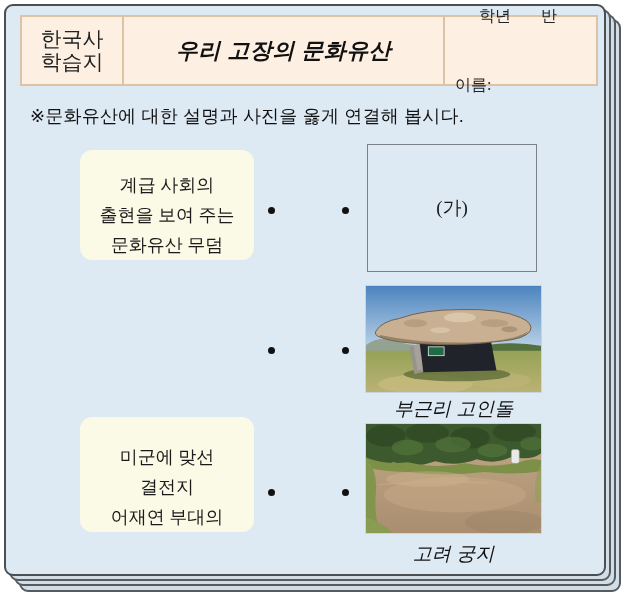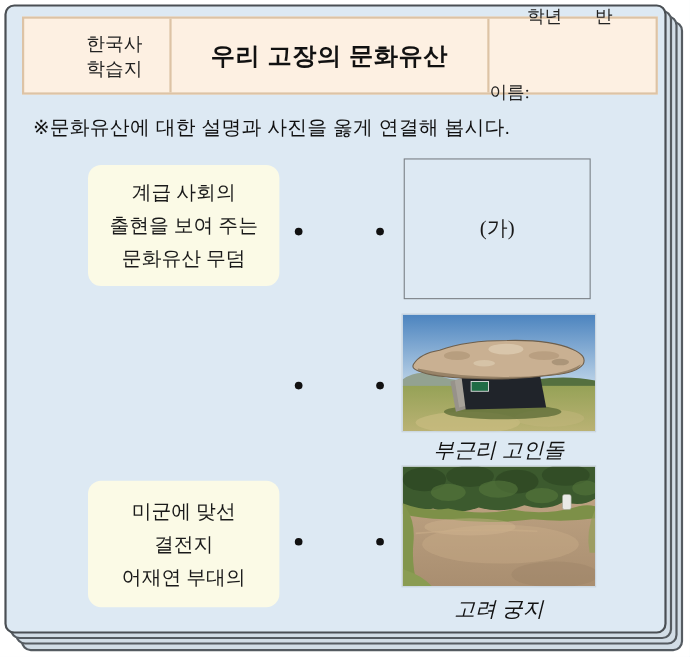--- a/index.html
+++ b/index.html
@@ -5,34 +5,34 @@
   html,body{margin:0;padding:0;background:#ffffff;}
   .canvas{position:relative;width:627px;height:597px;background:#ffffff;overflow:hidden;
           font-family:"Liberation Sans","DejaVu Sans",sans-serif;color:#1a1a1a;}
   .sheet{position:absolute;box-sizing:border-box;border:2px solid #555b61;border-radius:9px;background:#d2dde6;}
   .sheet.front{background:#dde9f3;border-color:#4a4f54;}
   
   .header{position:absolute;left:14px;top:9px;width:578px;height:71px;box-sizing:border-box;
           background:#fdf0e2;border:2px solid #ddc3a5;display:flex;}
   .hcell{box-sizing:border-box;display:flex;flex-direction:column;justify-content:center;}
   .hcell.c1{width:102px;border-right:2px solid #ddc3a5;align-items:center;
-            font-family:"Liberation Serif","DejaVu Serif",serif;font-size:17px;line-height:23px;color:#222;margin-left:32px;}
+            font-family:"Liberation Serif","DejaVu Serif",serif;font-size:21px;line-height:23px;color:#222;}
   .hcell.c2{flex:1;border-right:2px solid #ddc3a5;align-items:center;
-            font-size:22px;font-weight:bold;letter-spacing:0.5px;color:#111;}
+            font-size:22px;font-weight:bold;letter-spacing:0.5px;color:#111;font-style:italic;}
   .hcell.c3{width:151px;font-family:"Liberation Serif","DejaVu Serif",serif;font-size:16px;line-height:22px;color:#222;gap:47px;}
   .grade-row{display:flex;gap:30px;margin-left:34px;}
-  .name-row{}
+  .name-row{margin-left:10px;}
   .instruction{position:absolute;left:24px;top:98px;font-size:18px;color:#111;letter-spacing:0.2px;text-align:right;}
   
   .card{position:absolute;left:74px;width:174px;box-sizing:border-box;background:#fbfae6;border-radius:12px;
-        display:flex;flex-direction:column;justify-content:center;align-items:center;
+        display:flex;flex-direction:column;justify-content:flex-end;align-items:center;
         font-family:"Liberation Serif","DejaVu Serif",serif;font-size:18px;line-height:30px;color:#1a1a1a;text-align:center;}
   .card.r1{top:144px;height:110px;}
   .card.r2{top:288px;height:114px;}
-  .card.r3{top:431px;height:115px;}
+  .card.r3{top:411px;height:115px;}
   .dot{position:absolute;width:7px;height:7px;border-radius:50%;background:#111;}
   
   .ga-box{position:absolute;left:361px;top:138px;width:170px;height:128px;box-sizing:border-box;
           border:1px solid #7a8086;display:flex;align-items:center;justify-content:center;
           font-family:"Liberation Serif","DejaVu Serif",serif;font-size:19px;color:#1a1a1a;}
   .photo{position:absolute;left:359px;width:177px;overflow:hidden;border:1px solid #c9d4de;box-sizing:border-box;}
   .photo svg{display:block;width:100%;height:100%;}
   .photo.p1{top:279px;height:108px;}
   .photo.p2{top:417px;height:111px;}
   .caption{position:absolute;left:359px;width:177px;text-align:center;font-size:19px;color:#111;font-style:italic;}

